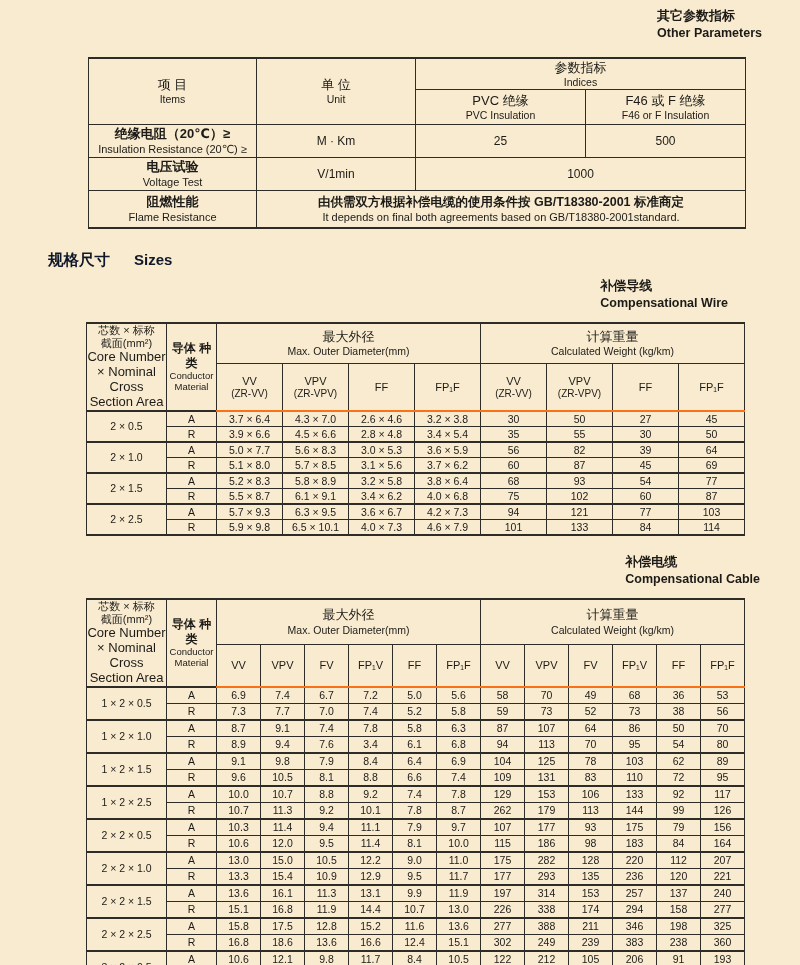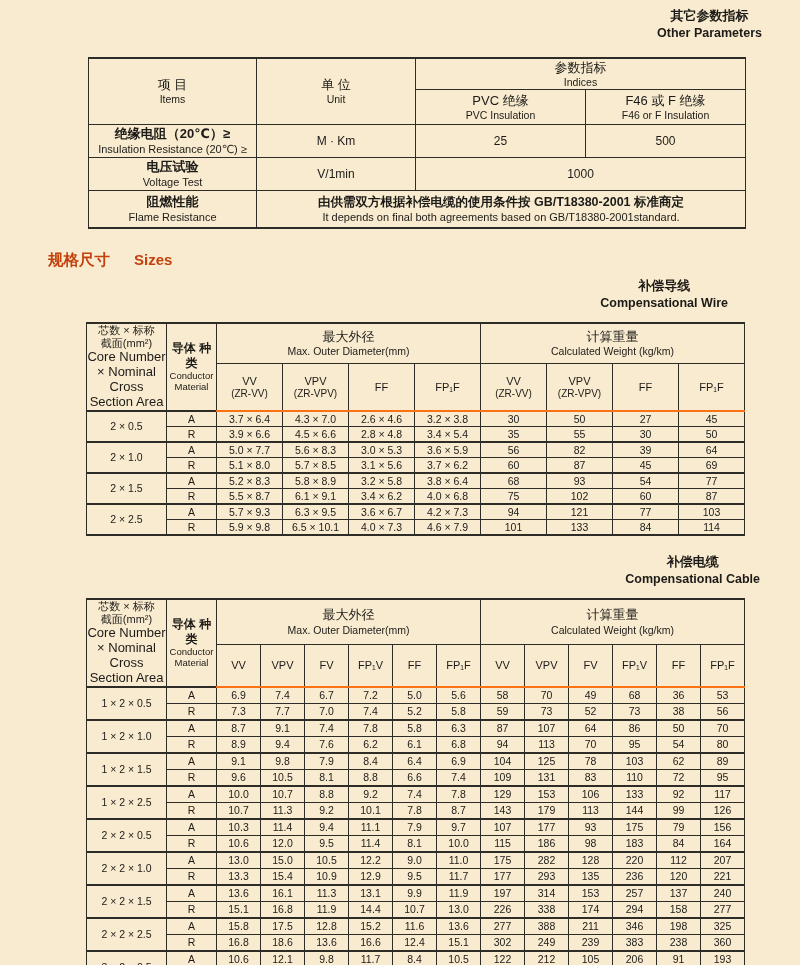--- a/index.html
+++ b/index.html
@@ -4,29 +4,29 @@
 <style>
   html,body{margin:0;padding:0}
   body{
     width:800px;height:965px;position:relative;overflow:hidden;
     background:#f9ebcf;color:#1c1b18;
     font-family:"Liberation Sans","DejaVu Sans",sans-serif;
   }
   .abs{position:absolute}
 
   
-  .right-head{text-align:center;line-height:1.3}
+  .right-head{text-align:left;line-height:1.3}
   .right-head .cn{font-size:13px;font-weight:bold}
   .right-head .en{font-size:12.5px;font-weight:bold}
   #other-params-heading{top:8px;right:38px}
   #wire-label{top:278px;right:72px}
   #cable-label{top:554px;right:40px}
 
   
-  #sizes-heading{top:250px;left:48px;color:#c2410c;font-weight:bold;font-size:15.5px}
+  #sizes-heading{top:250px;left:48px;color:#0f172a;font-weight:bold;font-size:15.5px}
   #sizes-heading .en{margin-left:24px;font-size:15px}
 
   
   table.tbl{
     border-collapse:collapse;table-layout:fixed;position:absolute;
     border-top:2px solid #2e2c27;border-bottom:2px solid #2e2c27;
   }
   table.tbl th,table.tbl td{
     border:1px solid #2e2c27;text-align:center;vertical-align:middle;
     padding:0;font-weight:normal;
@@ -440,21 +440,21 @@
         <td>64</td>
         <td>86</td>
         <td>50</td>
         <td>70</td>
       </tr>
       <tr>
         <td>R</td>
         <td>8.9</td>
         <td>9.4</td>
         <td>7.6</td>
-        <td>6.2</td>
+        <td>3.4</td>
         <td>6.1</td>
         <td>6.8</td>
         <td>94</td>
         <td>113</td>
         <td>70</td>
         <td>95</td>
         <td>54</td>
         <td>80</td>
       </tr>
       <tr class="gs">
@@ -505,21 +505,21 @@
         <td>117</td>
       </tr>
       <tr>
         <td>R</td>
         <td>10.7</td>
         <td>11.3</td>
         <td>9.2</td>
         <td>10.1</td>
         <td>7.8</td>
         <td>8.7</td>
-        <td>143</td>
+        <td>262</td>
         <td>179</td>
         <td>113</td>
         <td>144</td>
         <td>99</td>
         <td>126</td>
       </tr>
       <tr class="gs">
         <td rowspan="2" class="size-cell">2 × 2 × 0.5</td>
         <td>A</td>
         <td>10.3</td>

